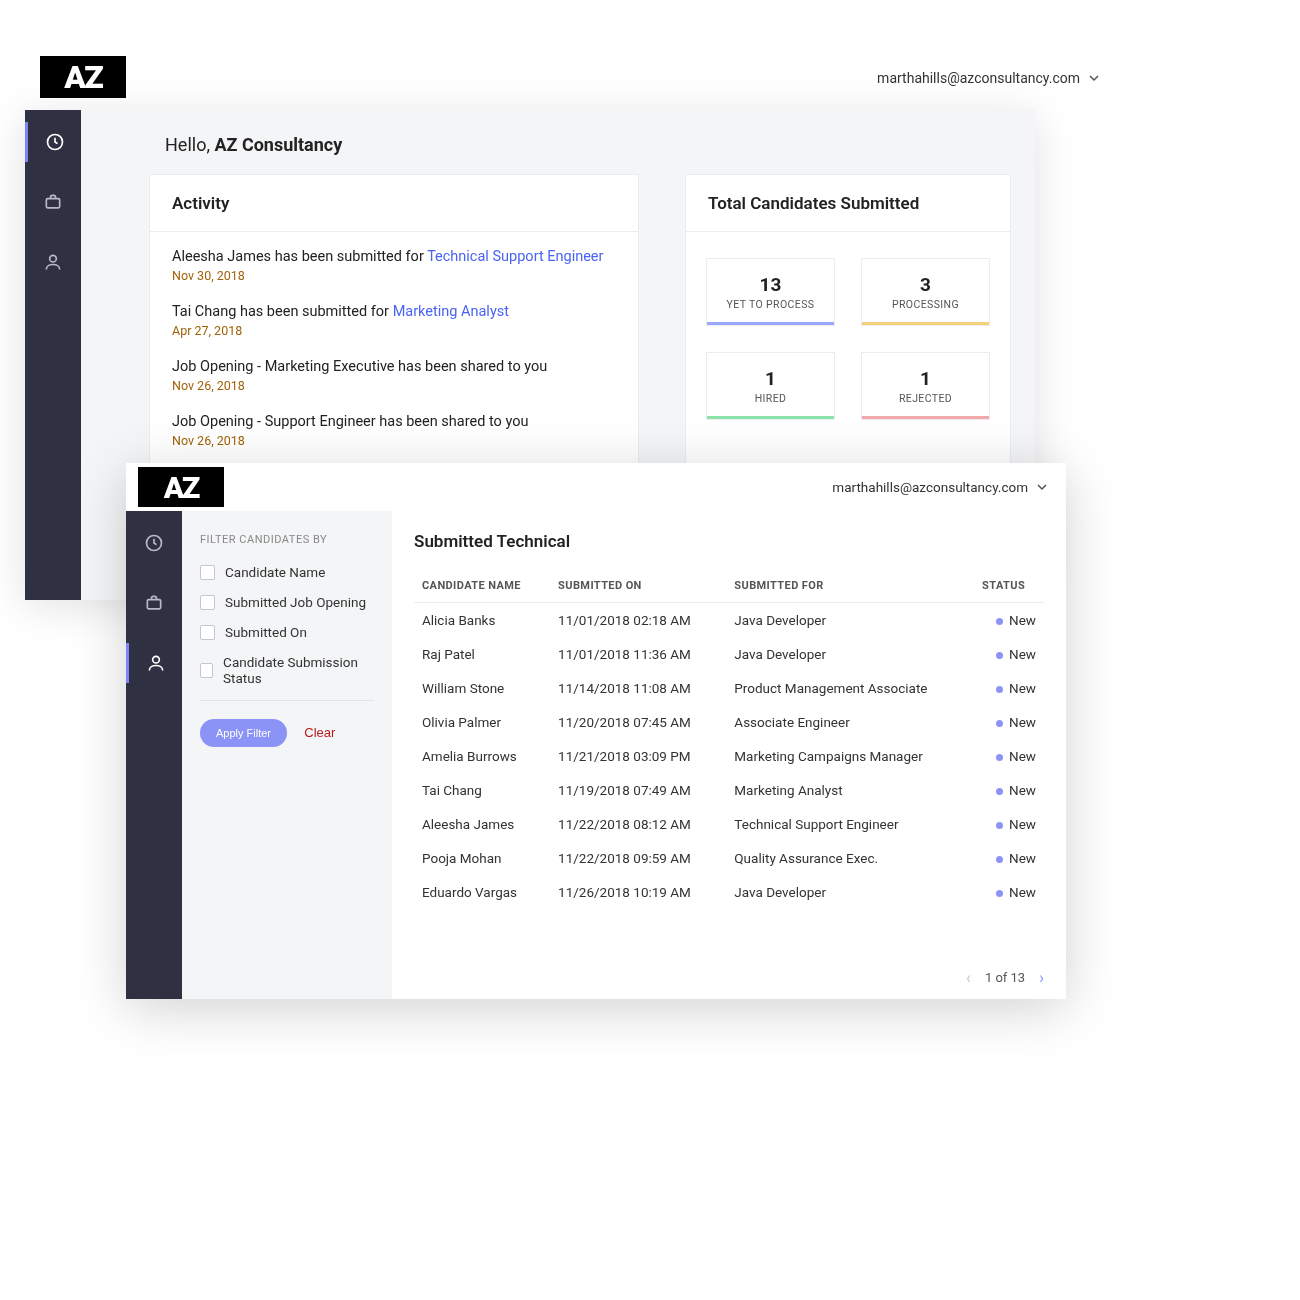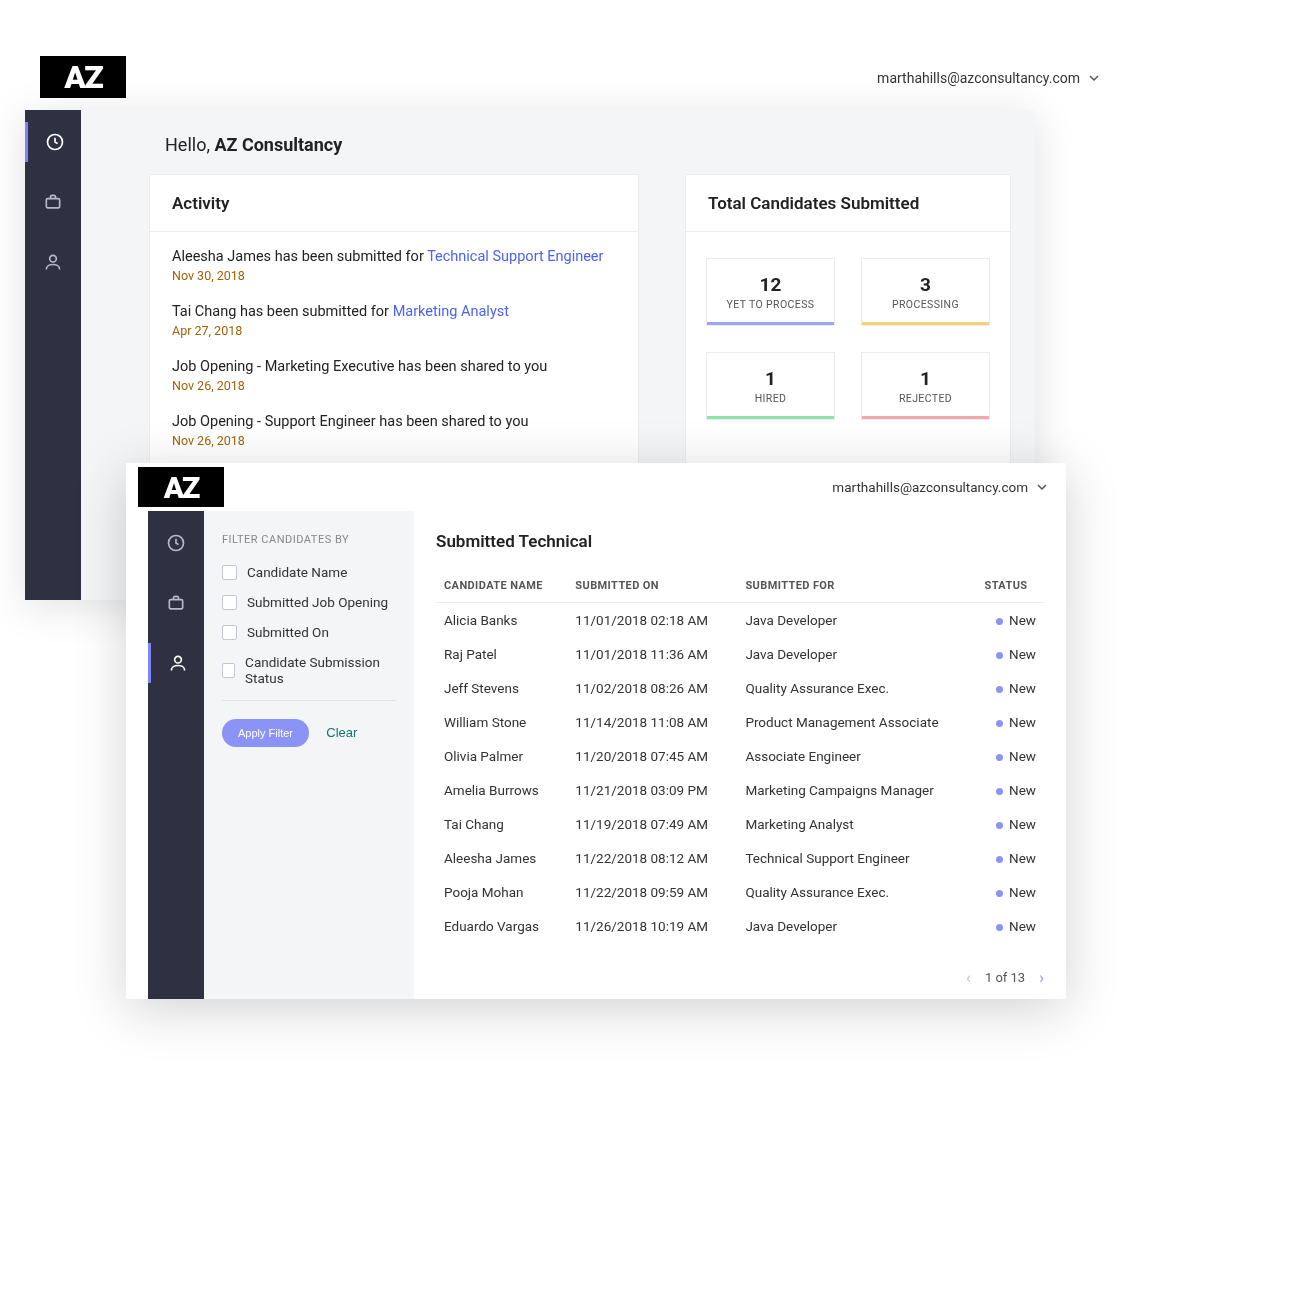--- a/index.html
+++ b/index.html
@@ -119,21 +119,21 @@
   .front-top {
     height:48px;
     display:flex;align-items:center;justify-content:space-between;
     padding:0 18px 0 12px;
   }
   .logo-front {
     width:86px;height:40px;background:#000;color:#fff;font-weight:900;font-size:30px;
     display:flex;align-items:center;justify-content:center;letter-spacing:-2px;
   }
   .user-front { font-size:13.5px; color:#333; display:flex;align-items:center;gap:8px; }
-  .front-body { display:flex; height:488px;padding-left:22px; }
+  .front-body { display:flex; height:488px; }
   .sidebar-front {
     width:56px; background:#2f3142;
     display:flex;flex-direction:column;align-items:center;
     padding-top:12px; gap:20px;
   }
   .sidebar-front .nav-item {
     width:56px;height:40px;display:flex;align-items:center;justify-content:center;color:#b7b9c9;
   }
   .sidebar-front .nav-item.active { border-left:3px solid #7d84f6; color:#fff; }
 
@@ -145,21 +145,21 @@
   }
   .filter-title { font-size:11px; letter-spacing:0.5px; color:#888; margin-bottom:18px; }
   .filter-opt { display:flex;align-items:center;gap:10px; margin-bottom:14px; color:#333; font-size:13.5px; }
   .chk { width:15px;height:15px;border:1px solid #c4c6d0;border-radius:2px;background:#fff; }
   .filter-divider { border:none;border-top:1px solid #e2e3ea;margin:12px 0 18px; }
   .btn-apply {
     background:#8b93f7;color:#fff;border:none;border-radius:18px;
     padding:8px 16px;font-size:11px;cursor:pointer;
   }
   .btn-clear {
-    background:none;border:none;color:#0f766e;font-size:13px;margin-left:14px;cursor:pointer;
+    background:none;border:none;color:#b91c1c;font-size:13px;margin-left:14px;cursor:pointer;
   }
 
   .table-panel { flex:1; padding:20px 22px 10px; position:relative; }
   .table-title { font-size:17px; font-weight:600; margin-bottom:18px; }
   .tbl { width:100%; border-collapse:collapse; font-size:13.5px; }
   .tbl th {
     text-align:left; font-size:11px; letter-spacing:0.4px; color:#555;
     padding:10px 8px; border-bottom:1px solid #ececf0; font-weight:700;
   }
   .tbl td { padding:9px 8px; color:#333; }
@@ -232,21 +232,21 @@
           <div class="activity-text">Job Opening - Support Engineer has been shared to you</div>
           <div class="activity-date">Nov 26, 2018</div>
         </div>
       </div>
   </div>
 
   <div class="card totals-card">
     <div class="card-header">Total Candidates Submitted</div>
     <div class="totals-grid" id="totals-grid">
         <div class="stat-box">
-          <div class="num">12</div>
+          <div class="num">13</div>
           <div class="lbl">YET TO PROCESS</div>
           <div class="bar bar-blue"></div>
         </div>
         <div class="stat-box">
           <div class="num">3</div>
           <div class="lbl">PROCESSING</div>
           <div class="bar bar-yellow"></div>
         </div>
         <div class="stat-box">
           <div class="num">1</div>
@@ -338,26 +338,20 @@
               <td>Java Developer</td>
               <td class="td-status"><span class="status-dot"></span>New</td>
             </tr>
             <tr>
               <td>Raj Patel</td>
               <td>11/01/2018 11:36 AM</td>
               <td>Java Developer</td>
               <td class="td-status"><span class="status-dot"></span>New</td>
             </tr>
             <tr>
-              <td>Jeff Stevens</td>
-              <td>11/02/2018 08:26 AM</td>
-              <td>Quality Assurance Exec.</td>
-              <td class="td-status"><span class="status-dot"></span>New</td>
-            </tr>
-            <tr>
               <td>William Stone</td>
               <td>11/14/2018 11:08 AM</td>
               <td>Product Management Associate</td>
               <td class="td-status"><span class="status-dot"></span>New</td>
             </tr>
             <tr>
               <td>Olivia Palmer</td>
               <td>11/20/2018 07:45 AM</td>
               <td>Associate Engineer</td>
               <td class="td-status"><span class="status-dot"></span>New</td>

